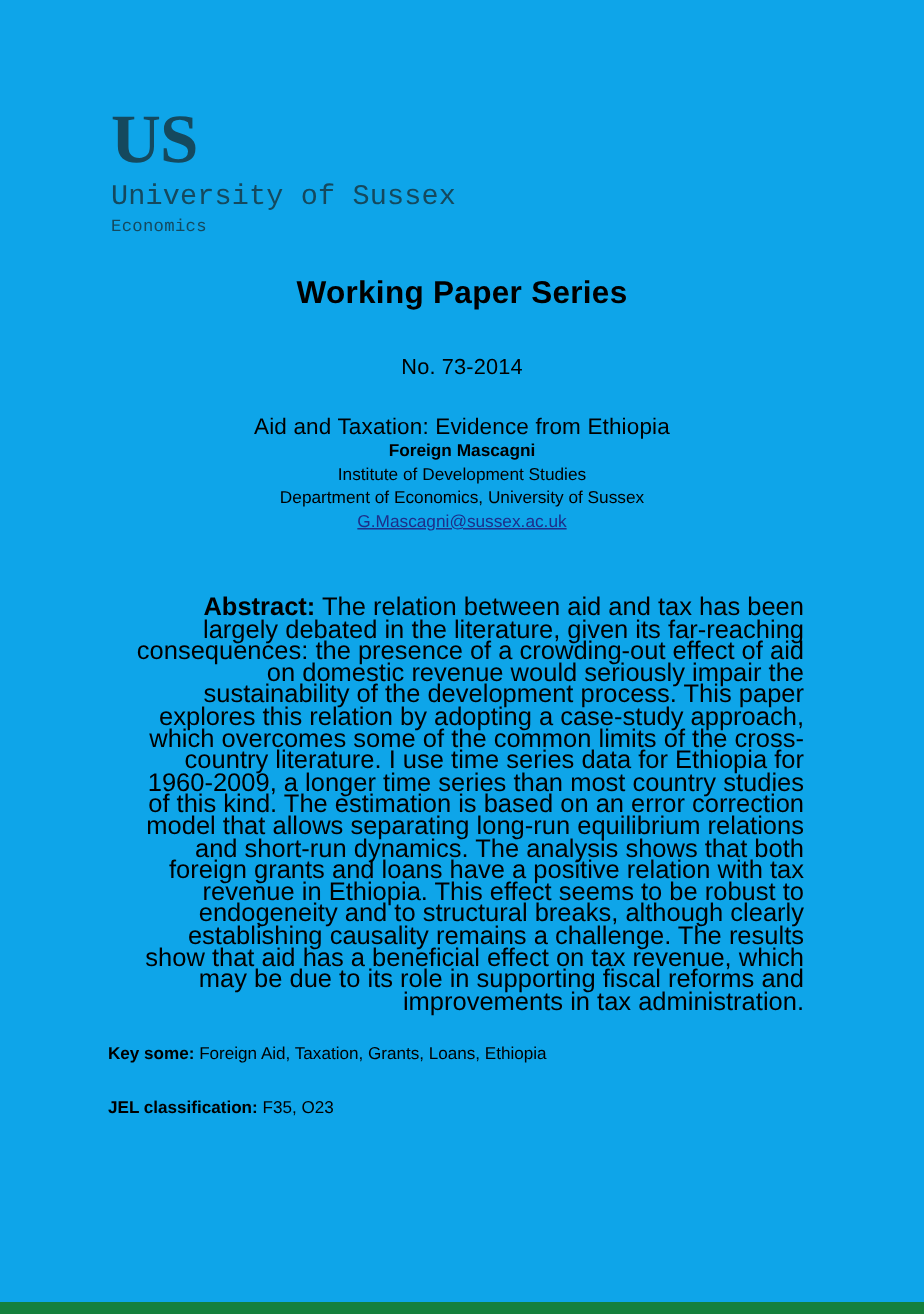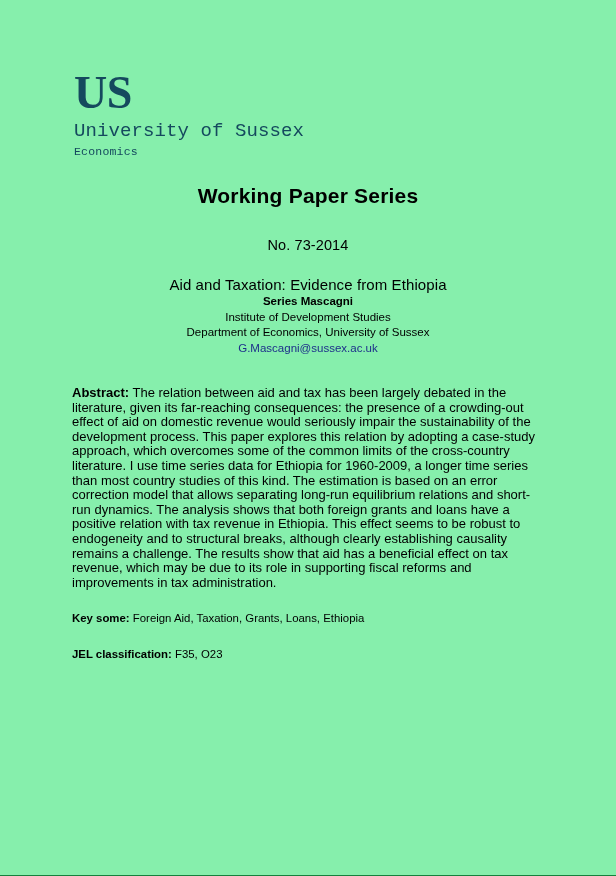--- a/index.html
+++ b/index.html
@@ -9,23 +9,23 @@
   }
   body {
     font-family: "Liberation Sans", sans-serif;
     color: #000000;
     -webkit-font-smoothing: antialiased;
   }
   .page {
     position: relative;
     width: 616px;
     height: 876px;
-    background: #86efac;
+    background: #0ea5e9;
     box-sizing: border-box;
-    border-bottom: 1px solid #15803d;
+    border-bottom: 8px solid #15803d;
     overflow: hidden;
   }
 
   
   .logo-block {
     position: absolute;
     left: 74px;
     top: 70px;
     width: 260px;
   }
@@ -95,37 +95,38 @@
   }
   .author-name {
     font-weight: bold;
     margin: 0;
   }
   .author-affil {
     margin: 0;
   }
   .author-email {
     color: #1d2f8a;
+    text-decoration: underline;
     cursor: pointer;
     display: inline-block;
     margin-top: 0;
   }
 
   
   .body-block {
     position: absolute;
     left: 72px;
     top: 386px;
     width: 476px;
   }
   .abstract {
-    font-size: 13px;
+    font-size: 17px;
     line-height: 14.6px;
-    text-align: left;
-    margin: 0;
+    text-align: right;
+    margin: 12px;
   }
   .abstract .lead {
     font-weight: bold;
   }
   .meta-line {
     font-size: 11.4px;
     line-height: 14.6px;
     margin: 21px 0 0 0;
   }
   .meta-line .lead {
@@ -143,21 +144,21 @@
     <div class="logo-dept">Economics</div>
   </div>
 
   <div class="title-block">
     <h1 class="series-title">Working Paper Series</h1>
     <div class="issue-number">No. 73-2014</div>
     <h2 class="paper-title">Aid and Taxation: Evidence from Ethiopia</h2>
   </div>
 
   <div class="author-block">
-    <div class="author-name">Series Mascagni</div>
+    <div class="author-name">Foreign Mascagni</div>
     <div class="author-affil">Institute of Development Studies</div>
     <div class="author-affil">Department of Economics, University of Sussex</div>
     <div><span class="author-email">G.Mascagni@sussex.ac.uk</span></div>
   </div>
 
   <div class="body-block">
     <p class="abstract"><span class="lead">Abstract:</span><span> The relation between aid and tax has been largely debated in the literature, given its far-reaching consequences: the presence of a crowding-out effect of aid on domestic revenue would seriously impair the sustainability of the development process. This paper explores this relation by adopting a case-study approach, which overcomes some of the common limits of the cross-country literature. I use time series data for Ethiopia for 1960-2009, a longer time series than most country studies of this kind. The estimation is based on an error correction model that allows separating long-run equilibrium relations and short-run dynamics. The analysis shows that both foreign grants and loans have a positive relation with tax revenue in Ethiopia. This effect seems to be robust to endogeneity and to structural breaks, although clearly establishing causality remains a challenge. The results show that aid has a beneficial effect on tax revenue, which may be due to its role in supporting fiscal reforms and improvements in tax administration.</span></p>
 
     <p class="meta-line"><span class="lead">Key some:</span><span> Foreign Aid, Taxation, Grants, Loans, Ethiopia</span></p>
 

